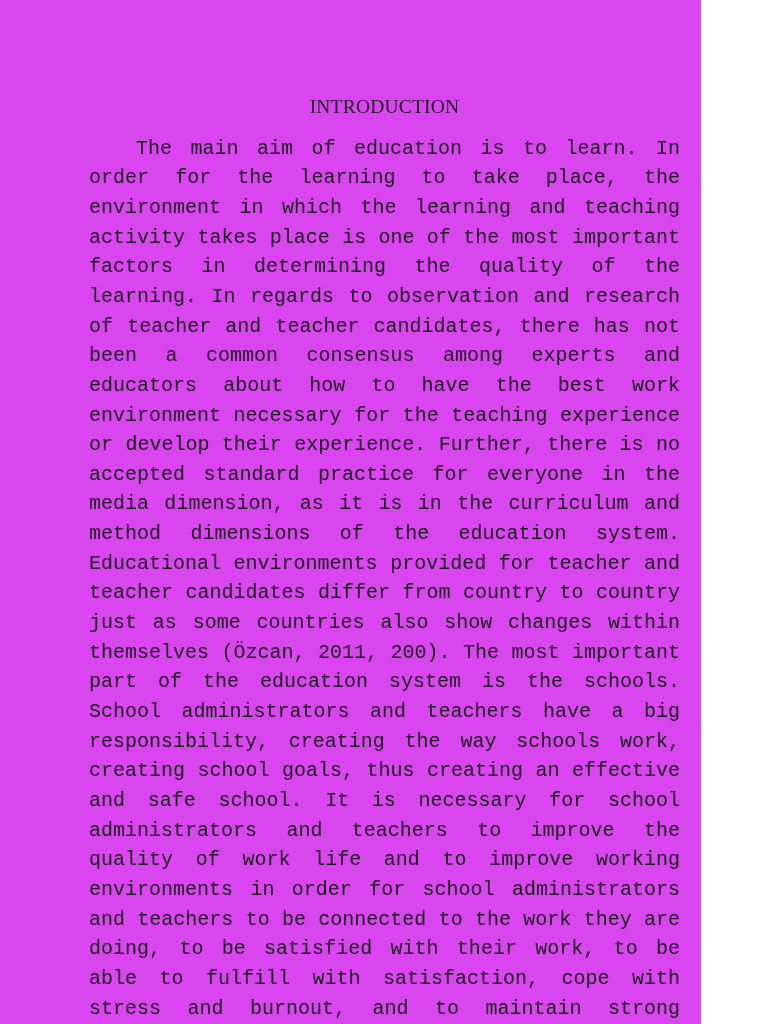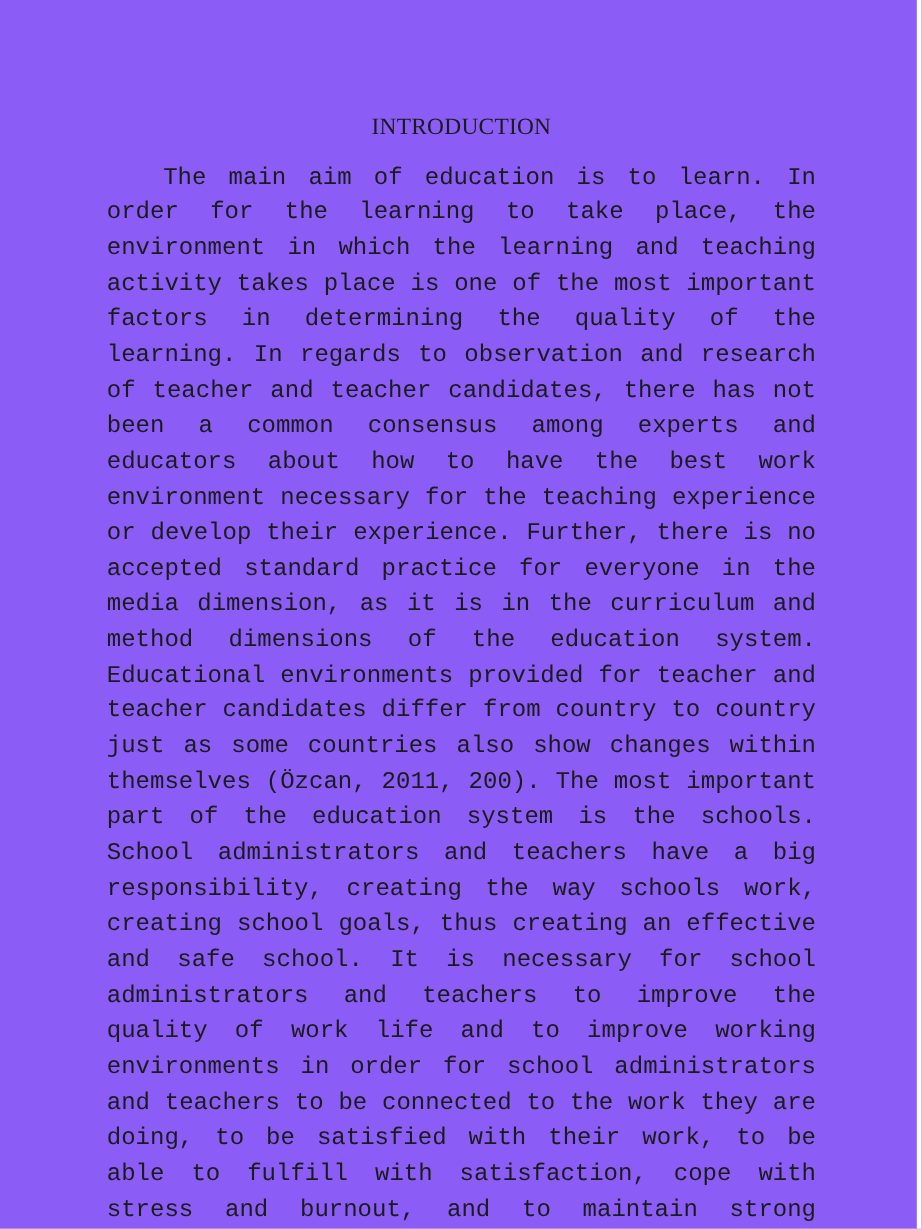--- a/index.html
+++ b/index.html
@@ -11,23 +11,23 @@
     width: 768px;
     height: 1024px;
     background: #ffffff;
     font-family: "Liberation Serif", "DejaVu Serif", serif;
     color: #1b1b1b;
     overflow: hidden;
   }
 
   .page {
     position: relative;
-    width: 764px;
+    width: 701px;
     height: 1024px;
-    background: #8b5cf6;
+    background: #d946ef;
     box-sizing: border-box;
   }
 
   .page-body {
     position: absolute;
     left: 89px;
     top: 0;
     width: 591px;   
   }
 

